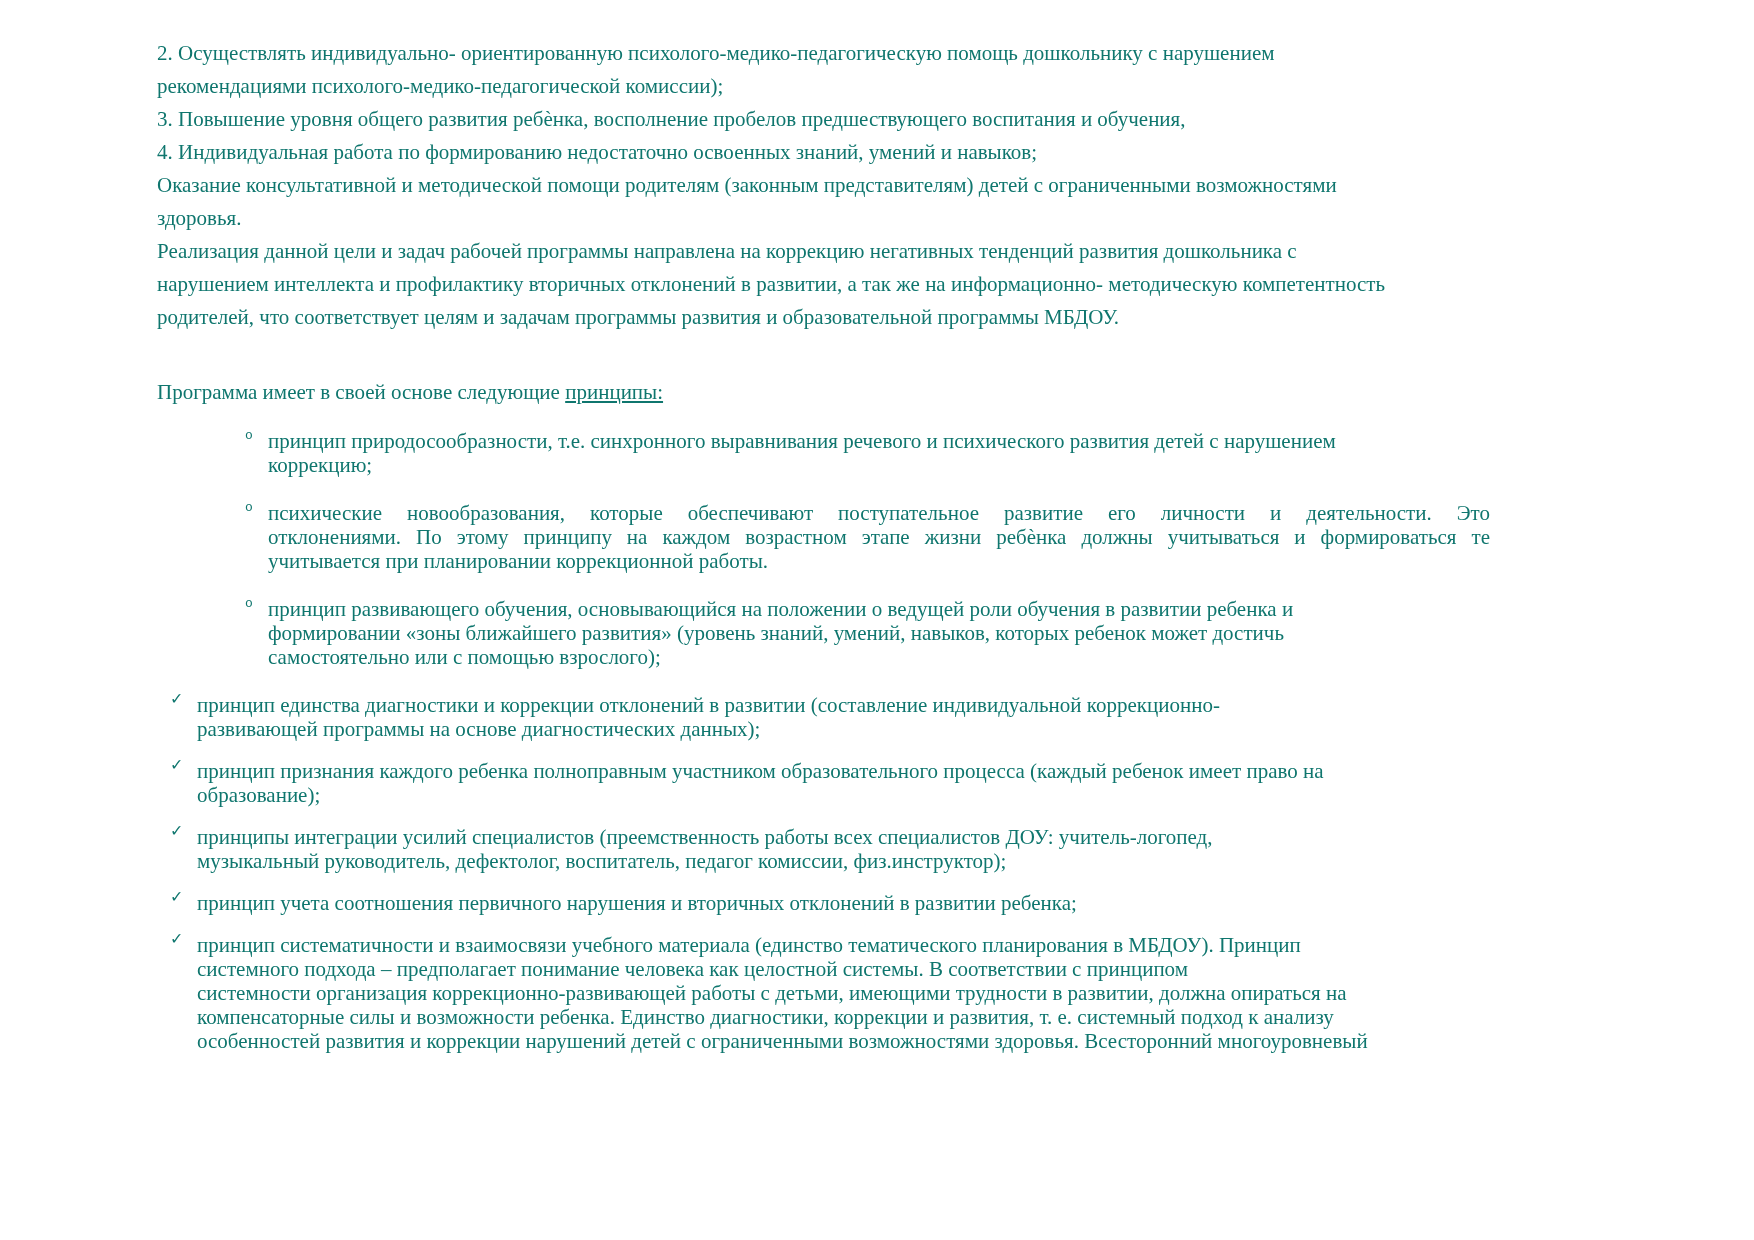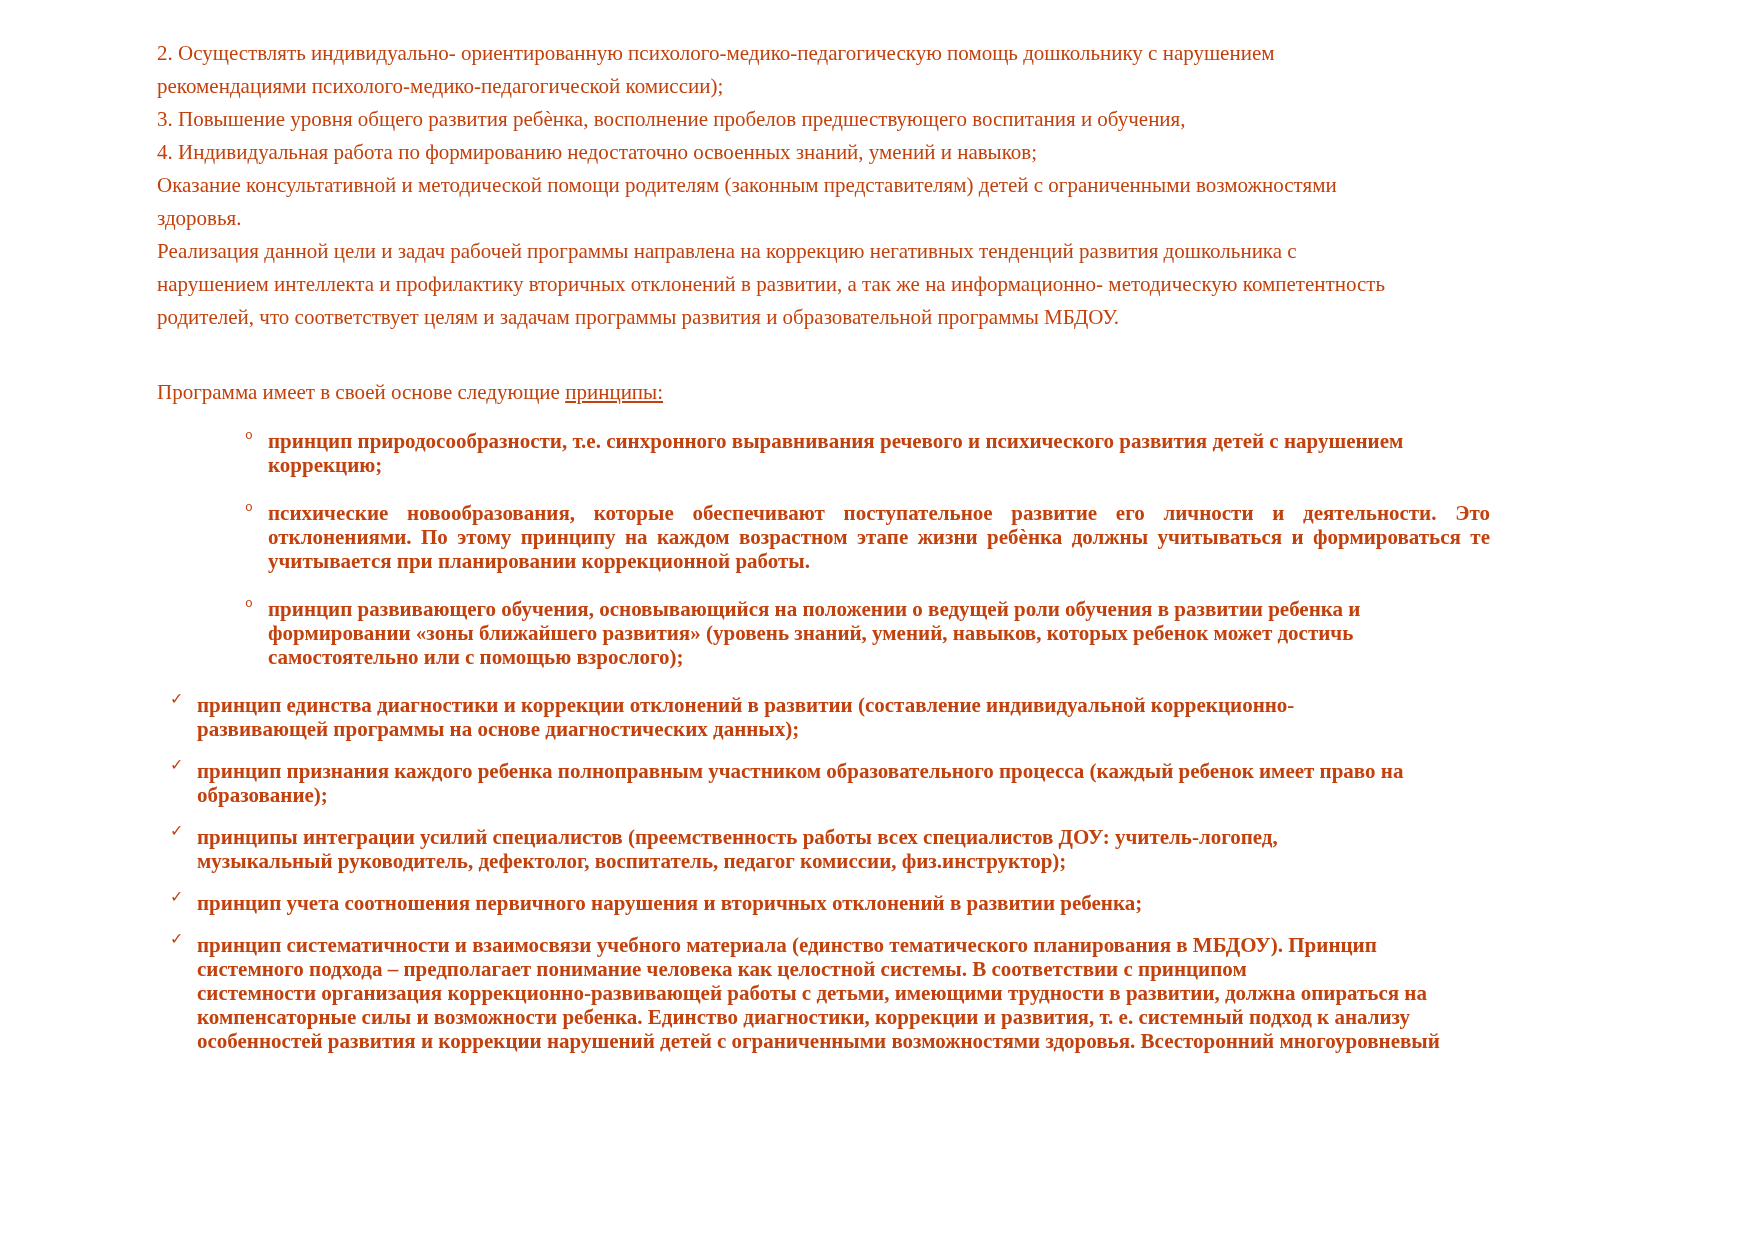--- a/index.html
+++ b/index.html
@@ -5,21 +5,21 @@
   html, body {
     margin: 0;
     padding: 0;
     background: #ffffff;
   }
   .page {
     position: relative;
     width: 1754px;
     height: 1240px;
     background: #ffffff;
-    color: #c2410c;
+    color: #0f766e;
     font-family: "Liberation Serif", "DejaVu Serif", serif;
     font-size: 21px;
     overflow: hidden;
   }
   .content {
     position: absolute;
     left: 157px;
     top: 37px;
     width: 1333px;
   }
@@ -36,21 +36,20 @@
     font-weight: normal;
     text-decoration: underline;
   }
   .list-space { height: 20px; }
   .item {
     position: relative;
   }
   .item .line {
     line-height: 24px;
     white-space: nowrap;
-    font-weight: bold;
   }
   .item .jline {
     white-space: normal;
     text-align: justify;
     text-align-last: justify;
   }
   .bullet {
     padding-left: 111px;
     margin-bottom: 24px;
   }

